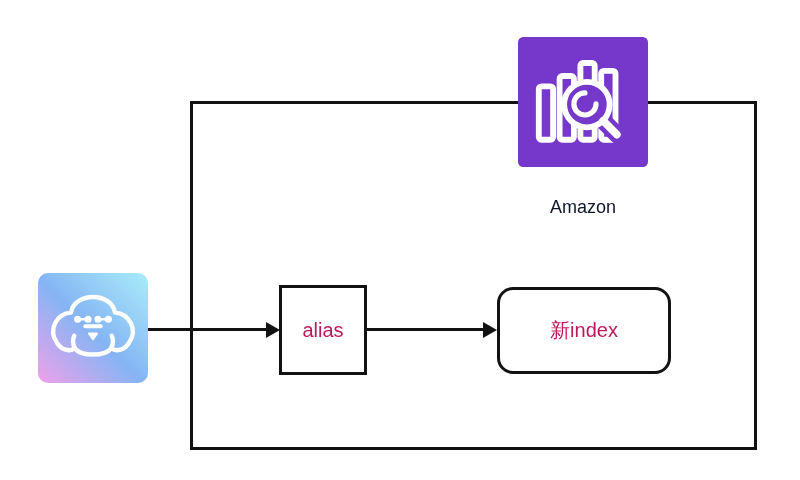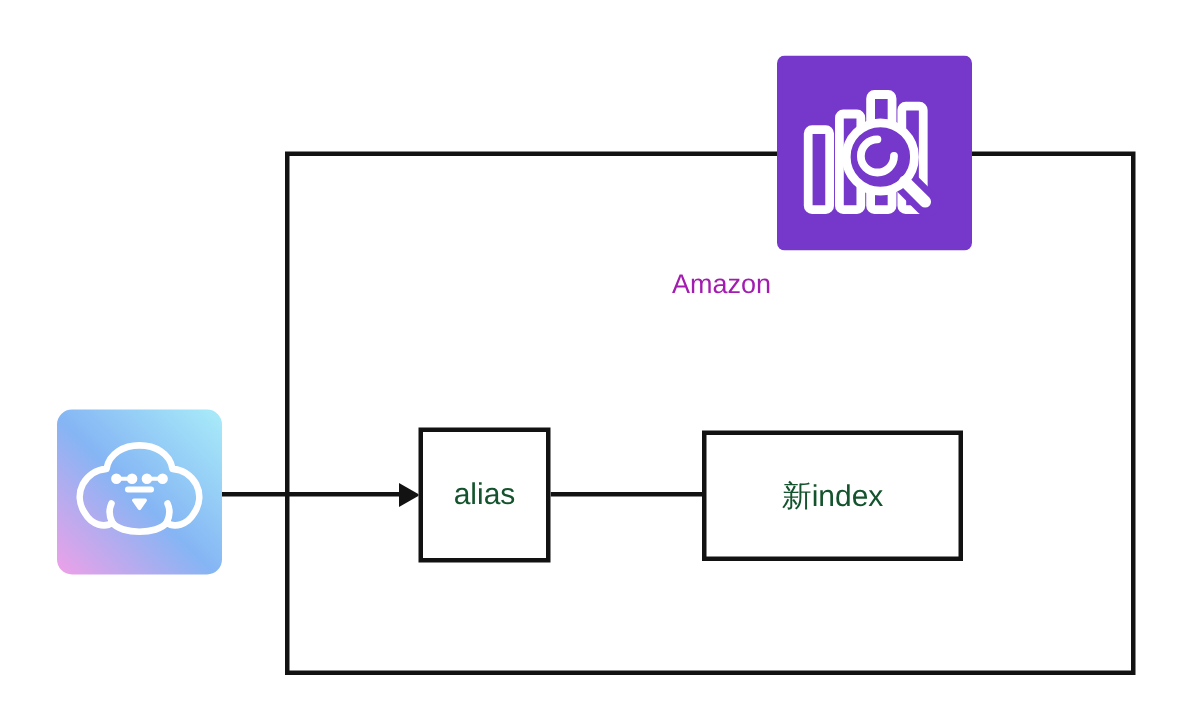--- a/index.html
+++ b/index.html
@@ -16,41 +16,41 @@
 
   .boundary-box{
     position:absolute;left:190px;top:101px;width:567px;height:349px;
     border:3px solid var(--diagram-line);background:transparent;
   }
 
   .service-icon{position:absolute;left:518px;top:37px;width:130px;height:130px;z-index:3;}
   .service-icon svg{display:block;width:100%;height:100%;}
 
   .service-label{
-    position:absolute;left:448px;top:175px;width:270px;z-index:2;
-    font-size:18px;line-height:28px;color:#a21caf;
+    position:absolute;left:448px;top:193px;width:270px;z-index:2;
+    text-align:center;font-size:18px;line-height:28px;color:#0f172a;
   }
 
   .client-icon{
     position:absolute;left:38px;top:273px;width:110px;height:110px;z-index:2;
     border-radius:10px;
     background:linear-gradient(225deg,
       var(--client-gradient-top-right) 0%,
       var(--client-gradient-middle) 52%,
       var(--client-gradient-bottom-left) 100%);
   }
   .client-icon svg{display:block;width:100%;height:100%;}
 
   .node{
     position:absolute;z-index:2;background:#ffffff;border:3px solid var(--diagram-line);
     display:flex;align-items:center;justify-content:center;
-    font-size:20px;color:#14532d;
+    font-size:20px;color:#be185d;
   }
   .node-alias{left:279px;top:285px;width:88px;height:90px;}
-  .node-index{left:468px;top:287px;width:174px;height:87px;}
+  .node-index{left:497px;top:287px;width:174px;height:87px;border-radius:16px;}
 
   .arrow{position:absolute;z-index:1;}
   .arrow .shaft{position:absolute;top:0;height:3px;background:var(--diagram-line);}
   .arrow .head{
     position:absolute;width:0;height:0;top:-6.5px;
     border-top:8px solid transparent;border-bottom:8px solid transparent;
     border-left:14px solid var(--diagram-line);
   }
   .arrow-1{left:148px;top:328px;width:132px;}
   .arrow-1 .shaft{left:0;width:119px;}

